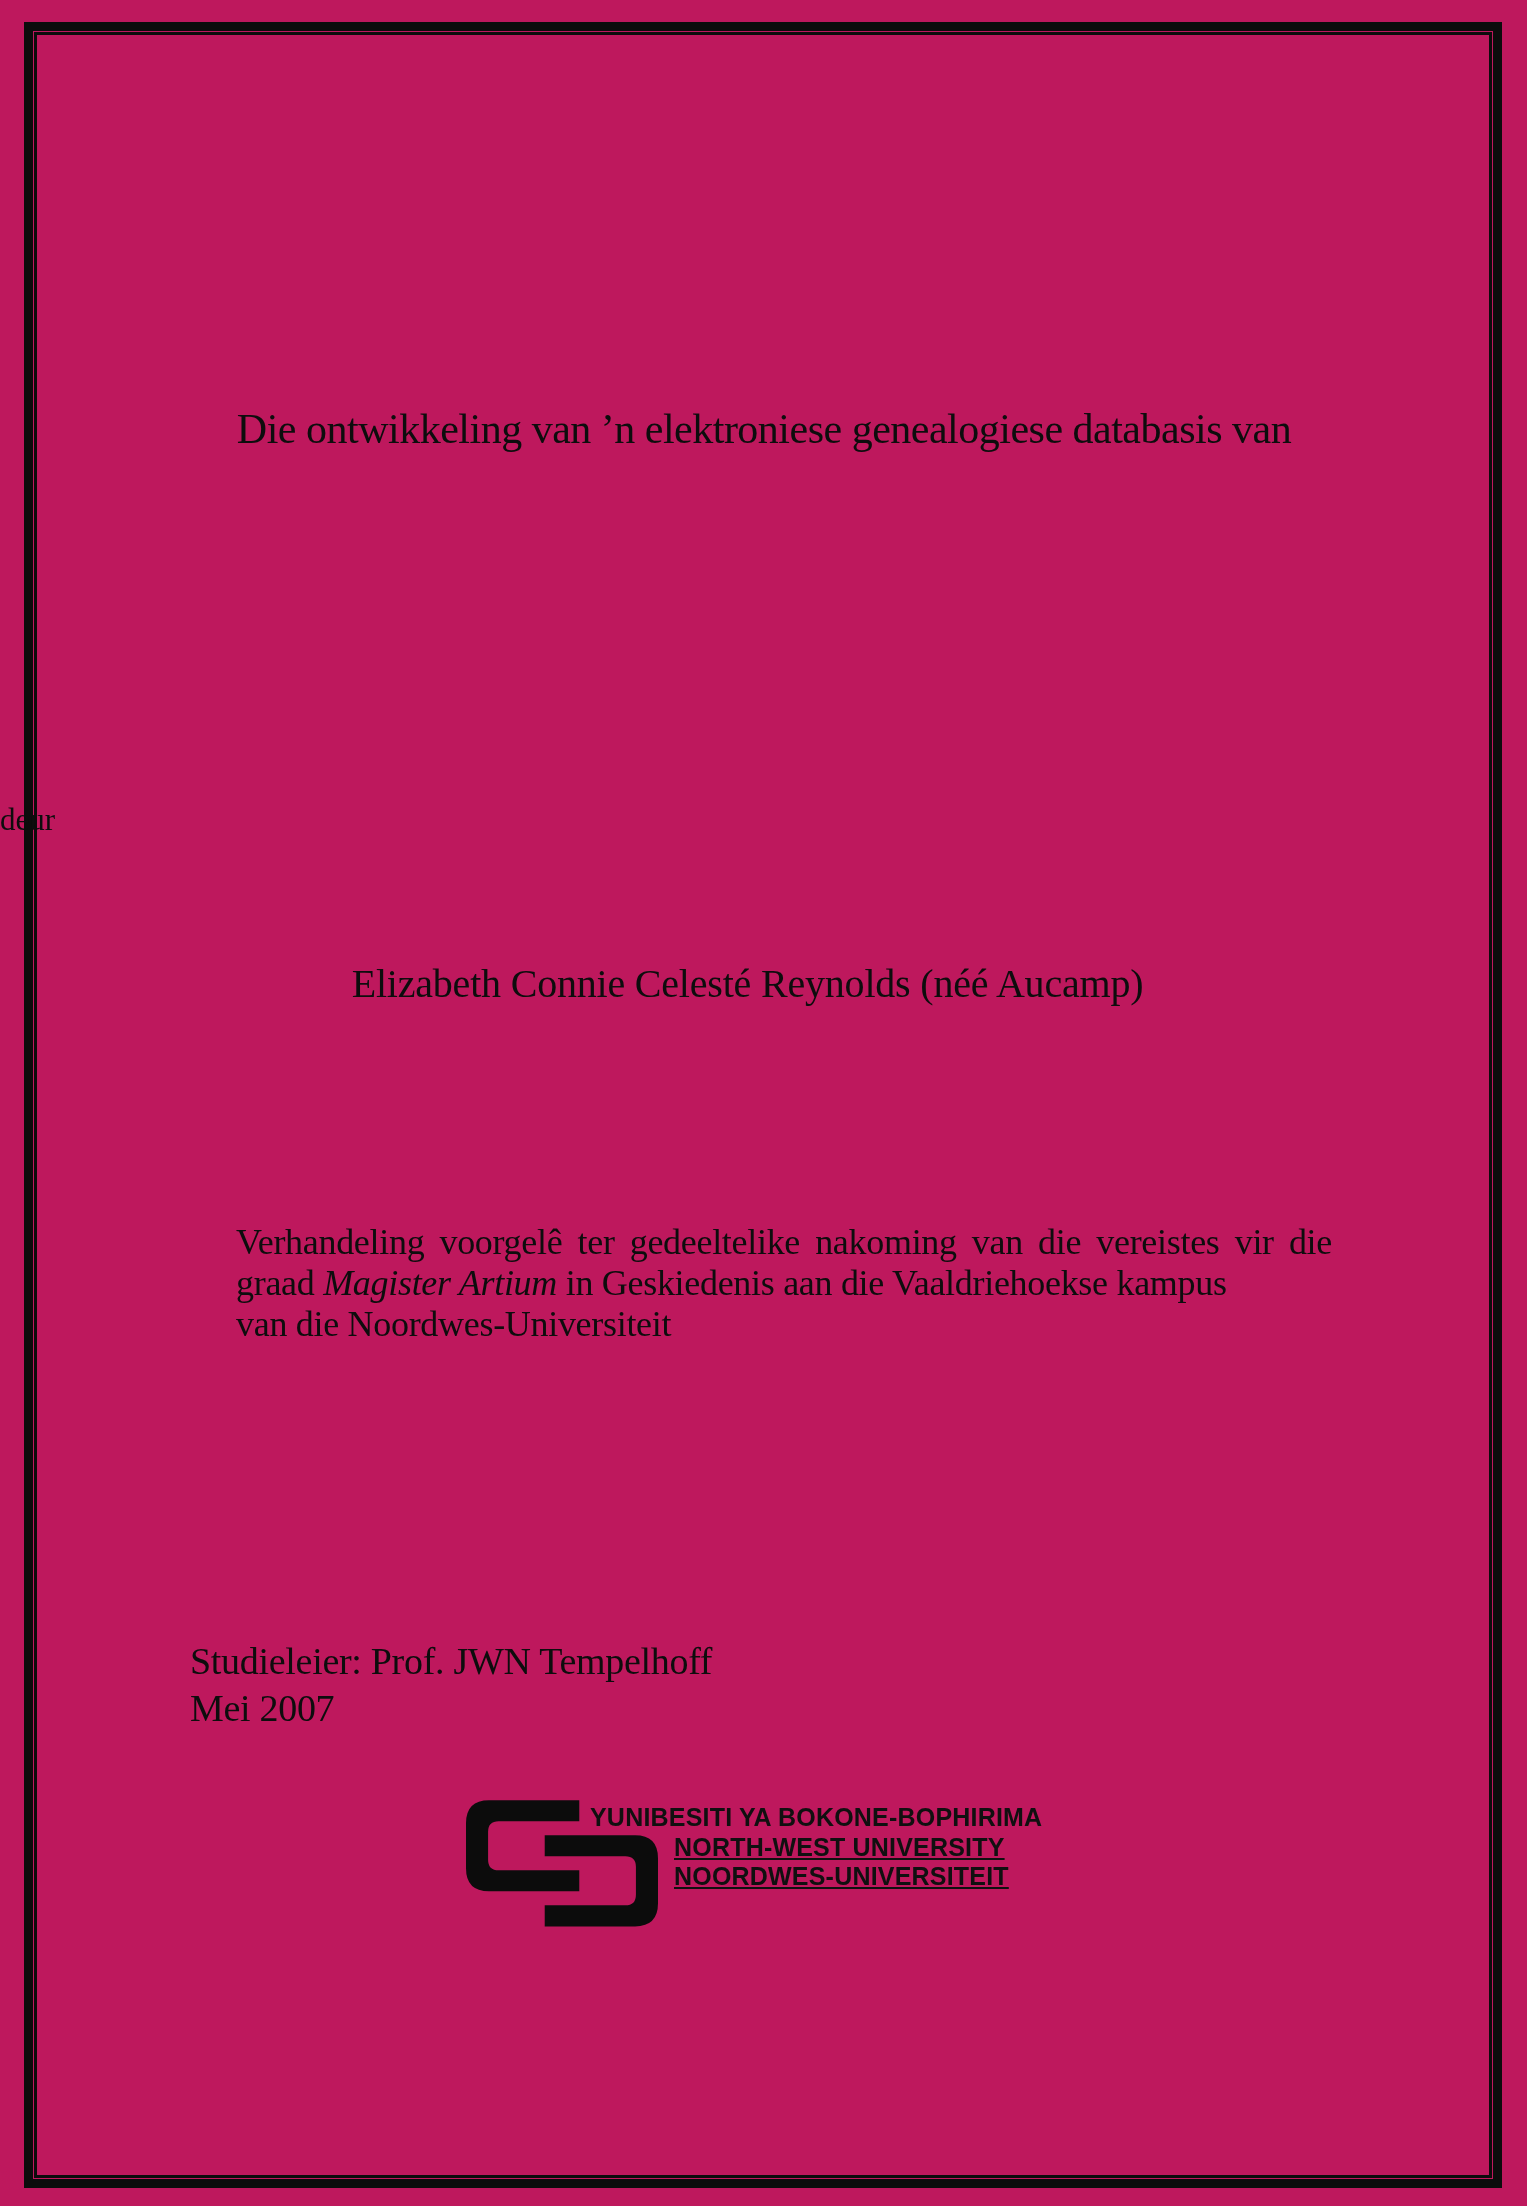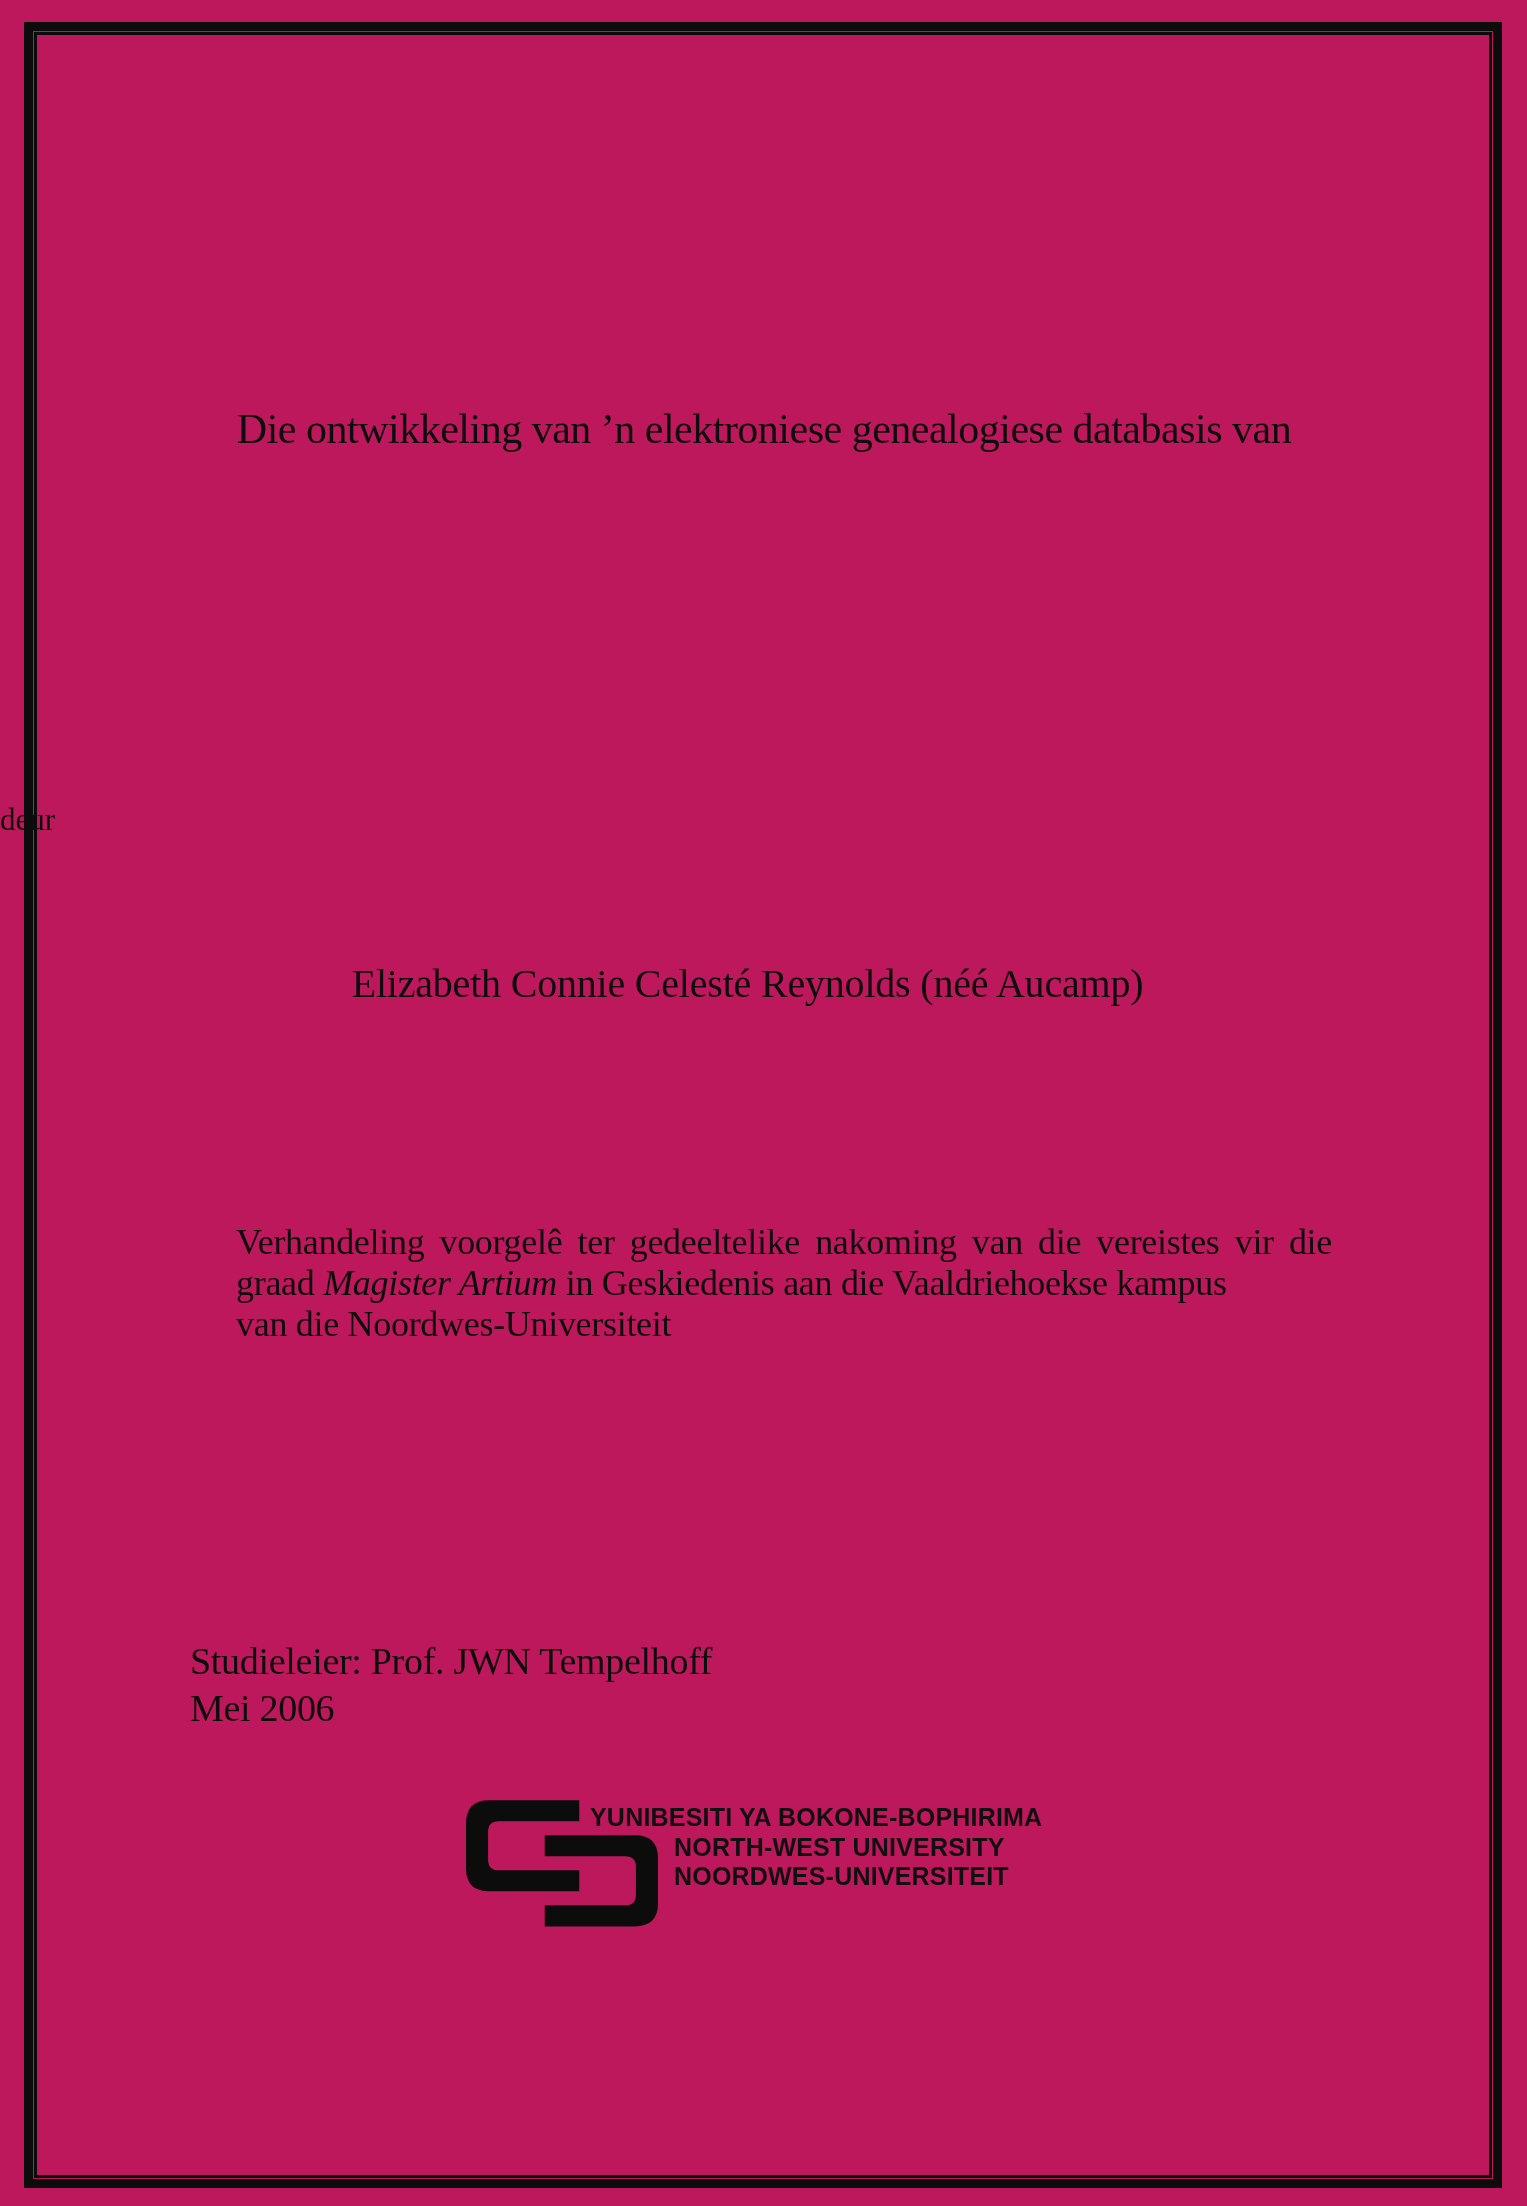--- a/index.html
+++ b/index.html
@@ -83,21 +83,21 @@
     position: absolute;
     left: 590px; top: 1803px;
     font-family: "Liberation Sans", "DejaVu Sans", sans-serif;
     font-weight: 700;
     font-size: 25px;
     line-height: 29.5px;
     letter-spacing: 0.2px;
     color: #101010;
     white-space: nowrap;
   }
-  .uni-text .indent { margin-left: 84px; }
+  .uni-text .indent { margin-left: 84px; text-decoration: underline; }
 </style>
 </head>
 <body>
 
 <div class="page">
 
   <div class="frame-outer">
     <div class="frame-inner"></div>
   </div>
 
@@ -110,21 +110,21 @@
   <div class="author-line">Elizabeth Connie Celesté Reynolds (néé Aucamp)</div>
 
   <div class="statement">
     <span class="line justify-full">Verhandeling voorgelê ter gedeeltelike nakoming van die vereistes vir die</span>
     <span class="line"><span>graad </span><span class="italic">Magister Artium</span><span> in Geskiedenis aan die Vaaldriehoekse kampus</span></span>
     <span class="line">van die Noordwes-Universiteit</span>
   </div>
 
   <div class="supervisor-block">
     <div>Studieleier: Prof. JWN Tempelhoff</div>
-    <div>Mei 2006</div>
+    <div>Mei 2007</div>
   </div>
 
   <div class="logo-wrap">
     <svg viewBox="0 0 200 132" xmlns="http://www.w3.org/2000/svg" aria-hidden="true">
 
       <path fill="#0c0c0c" d="M 118 0 L 24 0 Q 0 0 0 24 L 0 71 Q 0 95 24 95 L 118 95 L 118 73 L 34 73 Q 23 73 23 62 L 23 33 Q 23 22 34 22 L 118 22 Z"></path>
 
       <path fill="#0c0c0c" transform="translate(82,36.5) rotate(180 59 47.5)" d="M 118 0 L 24 0 Q 0 0 0 24 L 0 71 Q 0 95 24 95 L 118 95 L 118 73 L 34 73 Q 23 73 23 62 L 23 33 Q 23 22 34 22 L 118 22 Z"></path>
     </svg>
   </div>

